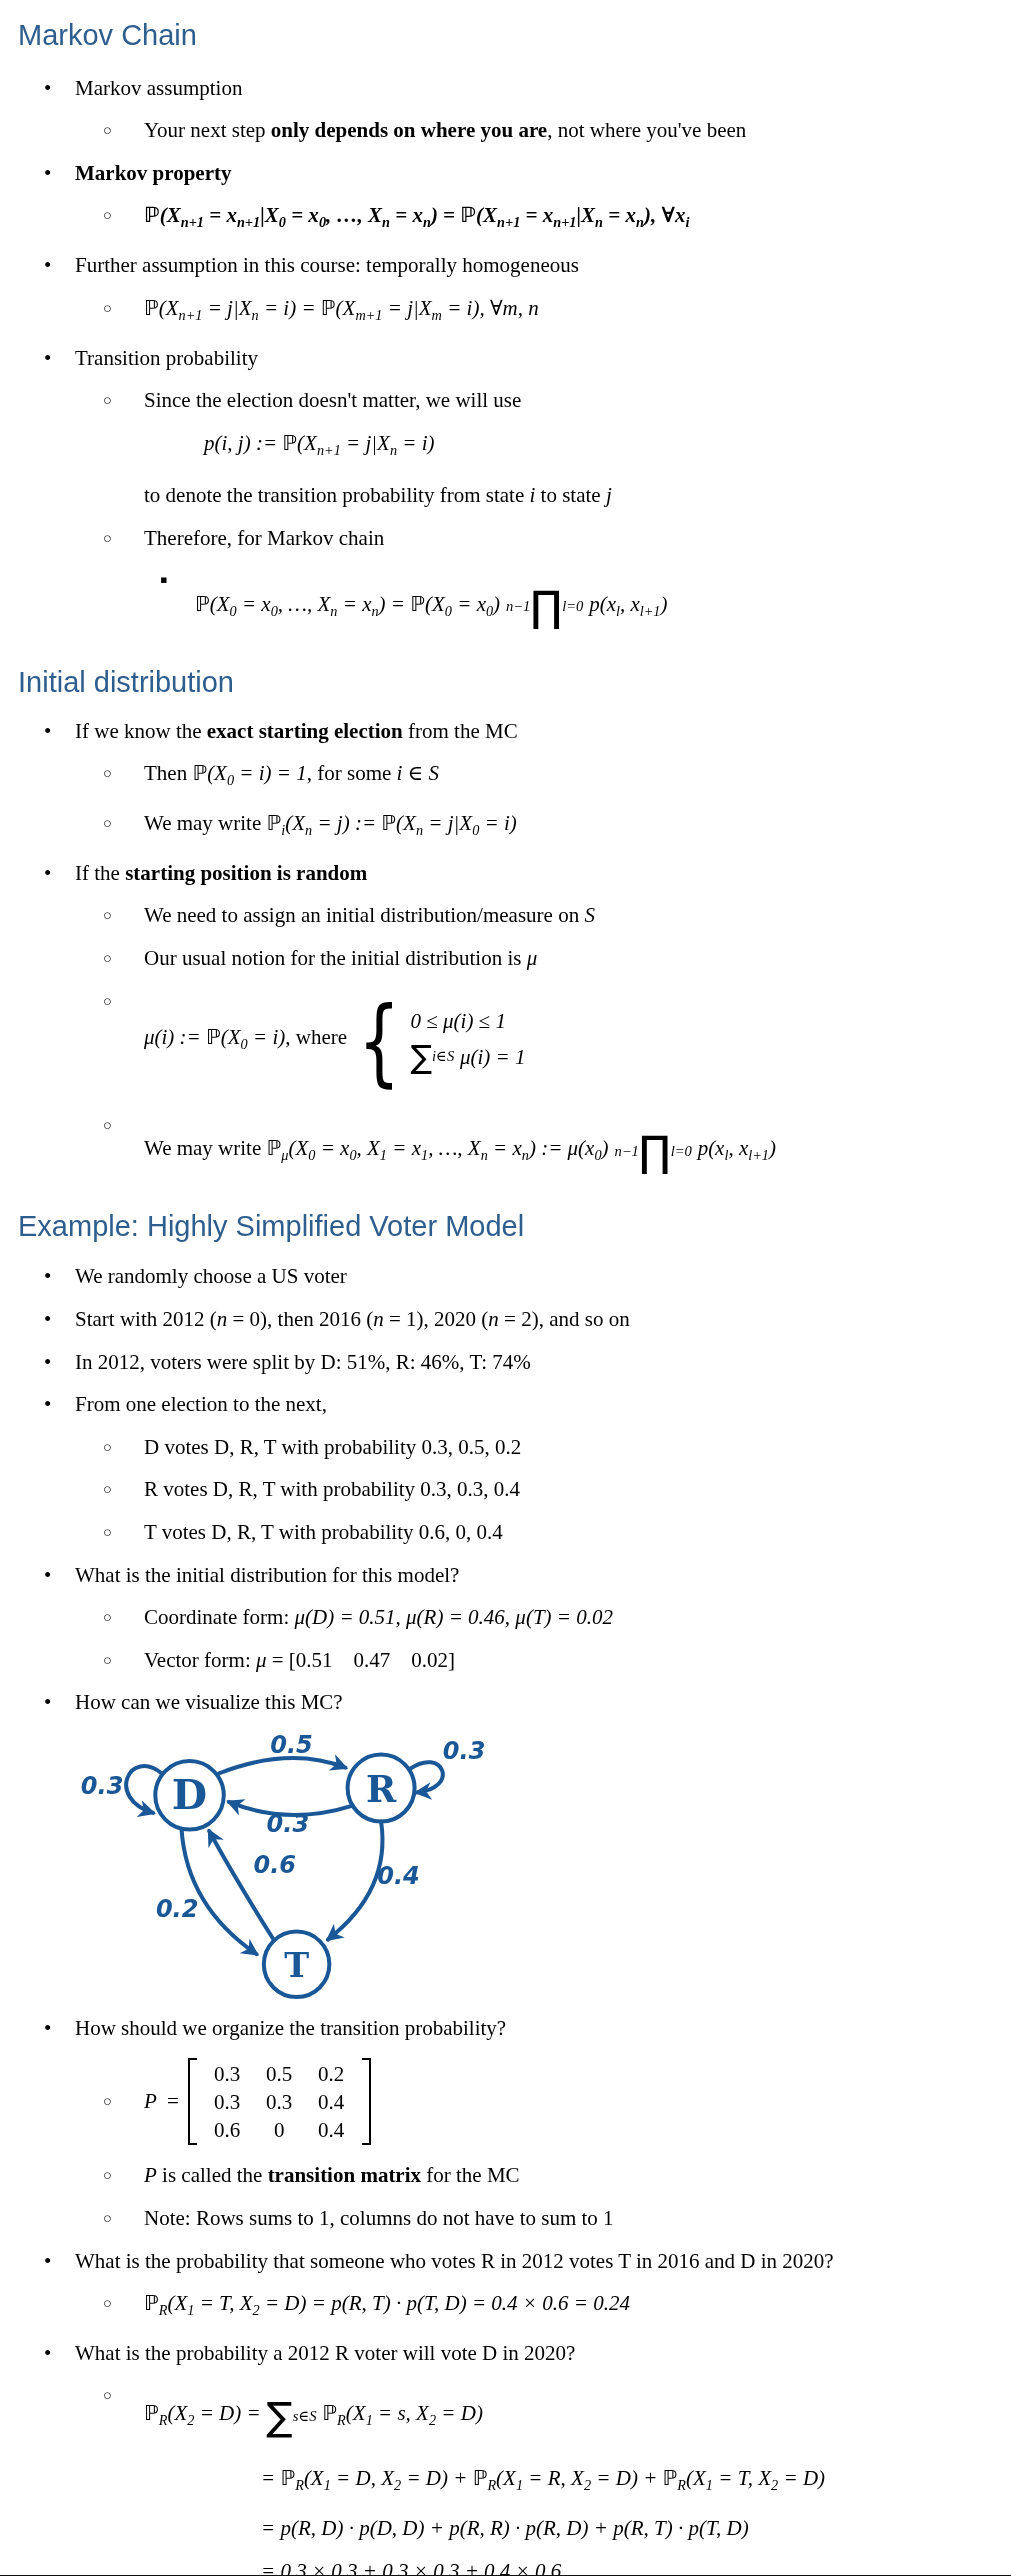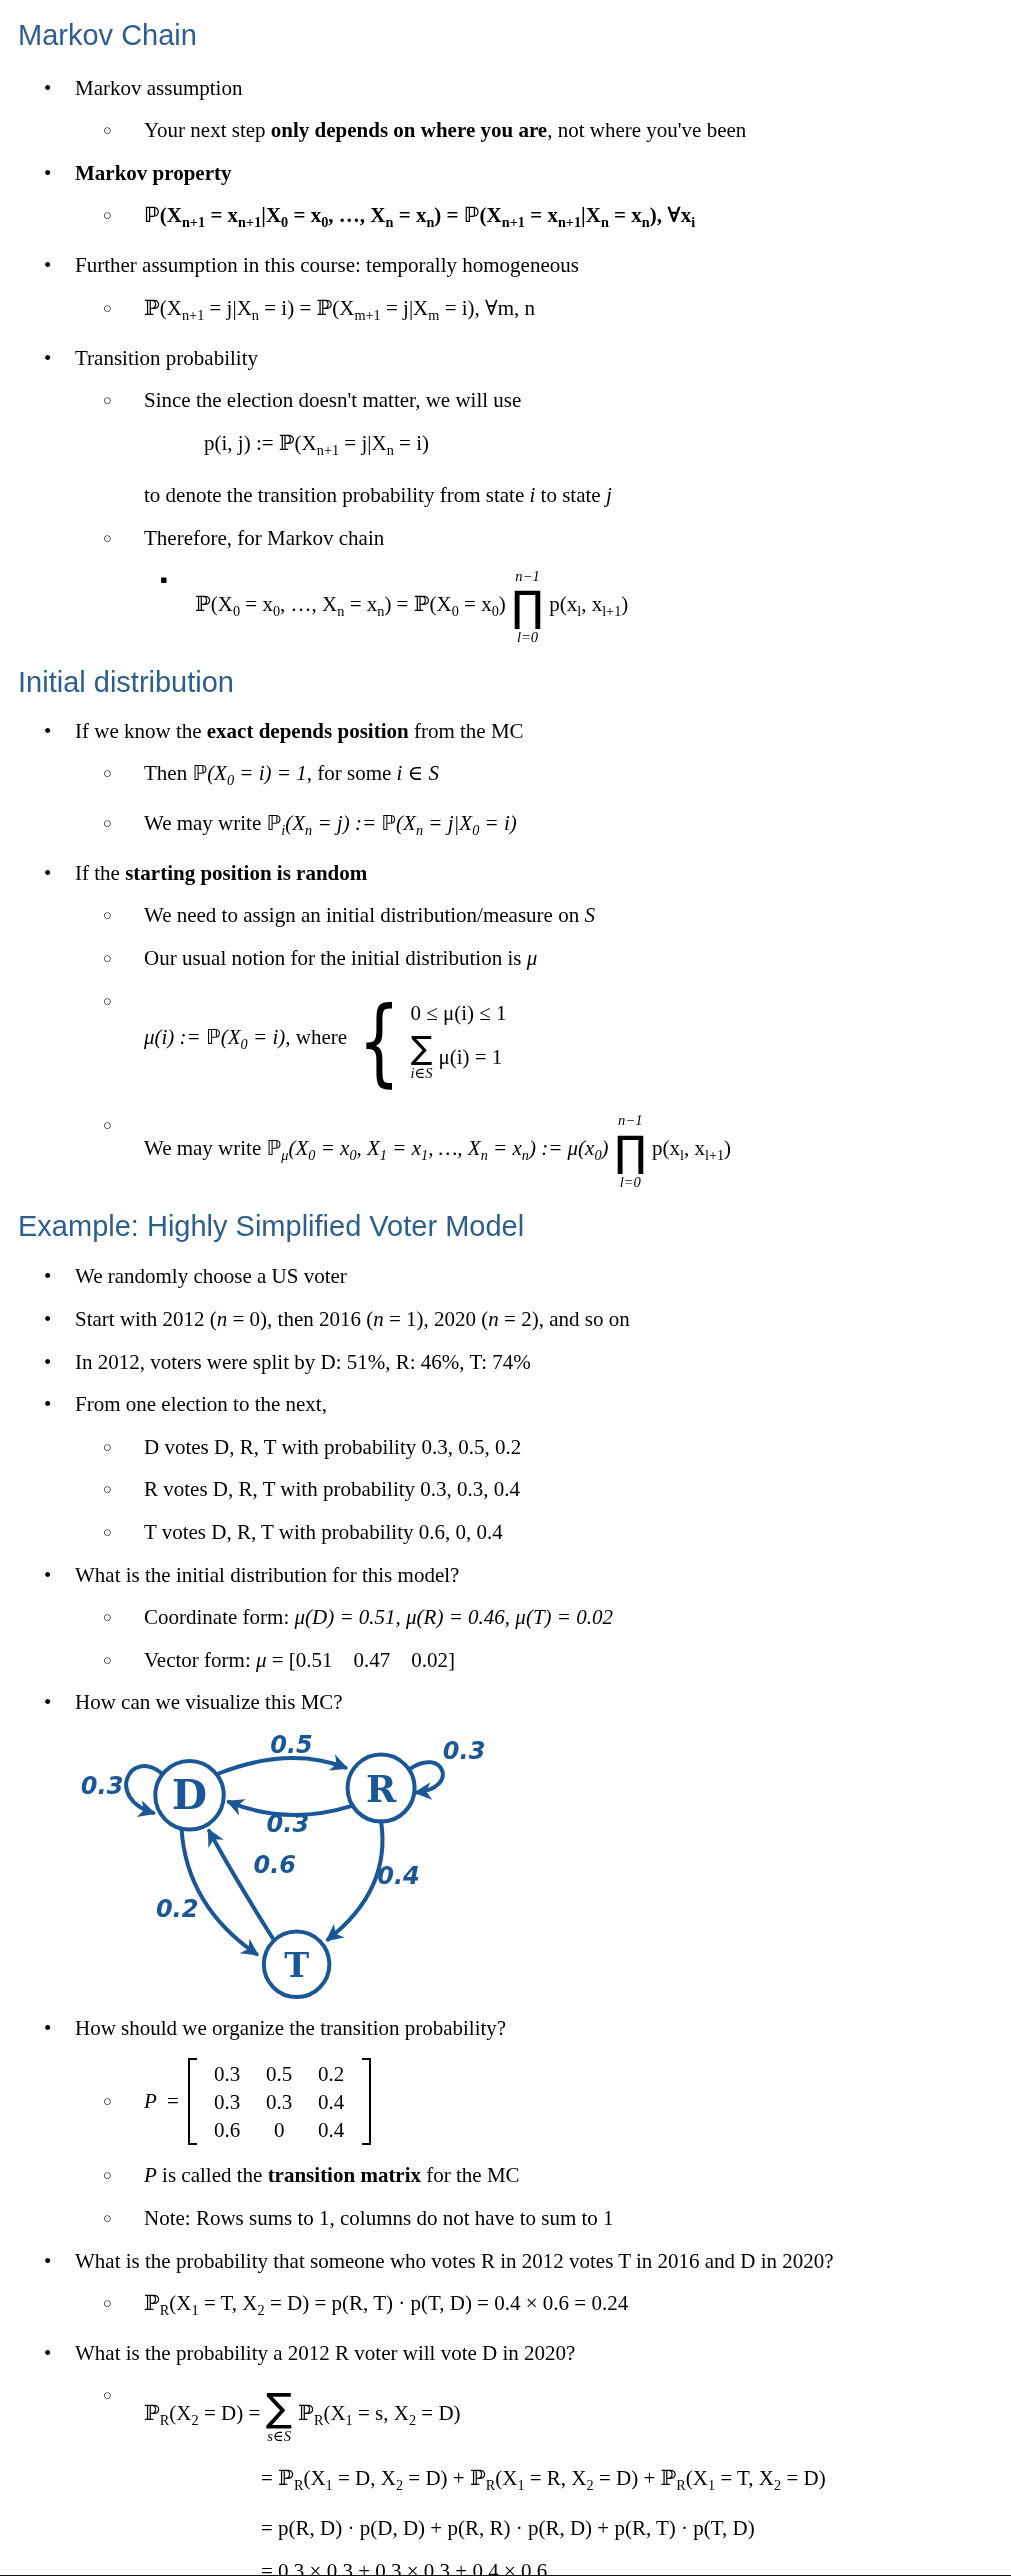--- a/index.html
+++ b/index.html
@@ -13,26 +13,26 @@
     font-family:"Liberation Sans","DejaVu Sans",sans-serif;
     font-size:29px;line-height:32px;color:var(--heading);font-weight:400;
   }
   .h1{margin:19px 0 22.6px 18px;}
   .h2.first{margin:6.6px 0 19px 18px;}
   .h2.second{margin:4.4px 0 20.4px 18px;}
   .li{position:relative;font-size:21px;line-height:28px;margin:0 0 14.6px 0;}
   .li .blt{position:absolute;top:0;line-height:28px;}
   .l1{padding-left:75px;} .l1>.blt{left:44px;font-size:21px;}
   .l2{padding-left:144px;} .l2>.blt{left:103px;font-size:14.6px;}
-  .math{}
+  .math{font-style:italic;}
   i{font-style:italic;}
   sub{font-size:68%;}
   b{font-weight:bold;}
   .eqline{font-size:21px;line-height:28px;margin:0 0 17px 204px;}
-  .bigop{display:inline-flex;flex-direction:column;align-items:center;margin:0 5.8px;flex:none;}
+  .bigop{display:inline-flex;flex-direction:row;align-items:center;margin:0 5.8px;flex:none;}
   .bigop .lim{font-size:14.6px;line-height:17.5px;font-style:italic;font-family:"Liberation Serif","DejaVu Serif","DejaVu Sans",serif;}
   .bigop .op{font-family:"DejaVu Sans",sans-serif;font-style:normal;}
   .op-prod{font-size:42px;line-height:44px;}
   .op-sum-big{font-size:39px;line-height:41px;}
   .op-sum-sm{font-size:32px;line-height:34px;}
   .prodline{display:flex;align-items:center;font-size:21px;min-height:82px;margin-bottom:17.5px;}
   .prodline.ind3{padding-left:195px;}
   .prodline.ind2{padding-left:144px;}
   .casesline{display:flex;align-items:center;font-size:21px;min-height:108px;margin-bottom:16px;padding-left:144px;}
   .brace{font-family:"DejaVu Sans",sans-serif;font-size:95px;line-height:102px;transform:scaleX(.7);margin:0 1.5px;flex:none;}
@@ -78,21 +78,21 @@
   <span class="bigop">
     <span class="lim">n−1</span>
     <span class="op op-prod">∏</span>
     <span class="lim">l=0</span>
   </span>
   <span class="math">p(x<sub>l</sub>, x<sub>l+1</sub>)</span>
 </div>
 
 <div class="h2 first">Initial distribution</div>
 
-<div class="li l1"><span class="blt">•</span><span class="txt">If we know the <b>exact depends position</b> from the MC</span></div>
+<div class="li l1"><span class="blt">•</span><span class="txt">If we know the <b>exact starting election</b> from the MC</span></div>
 <div class="li l2"><span class="blt">○</span><span class="txt">Then <i>ℙ(X<sub>0</sub> = i) = 1</i>, for some <i>i ∈ S</i></span></div>
 <div class="li l2"><span class="blt">○</span><span class="txt">We may write <i>ℙ<sub>i</sub>(X<sub>n</sub> = j) := ℙ(X<sub>n</sub> = j|X<sub>0</sub> = i)</i></span></div>
 <div class="li l1"><span class="blt">•</span><span class="txt">If the <b>starting position is random</b></span></div>
 <div class="li l2"><span class="blt">○</span><span class="txt">We need to assign an initial distribution/measure on <i>S</i></span></div>
 <div class="li l2"><span class="blt">○</span><span class="txt">Our usual notion for the initial distribution is <i>μ</i></span></div>
 
 <div class="casesline li" style="position:relative;">
   <span class="blt" style="position:absolute;left:103px;font-size:14.6px;">○</span>
   <span><i>μ(i) := ℙ(X<sub>0</sub> = i)</i>, where</span>
   <span class="brace">{</span>

